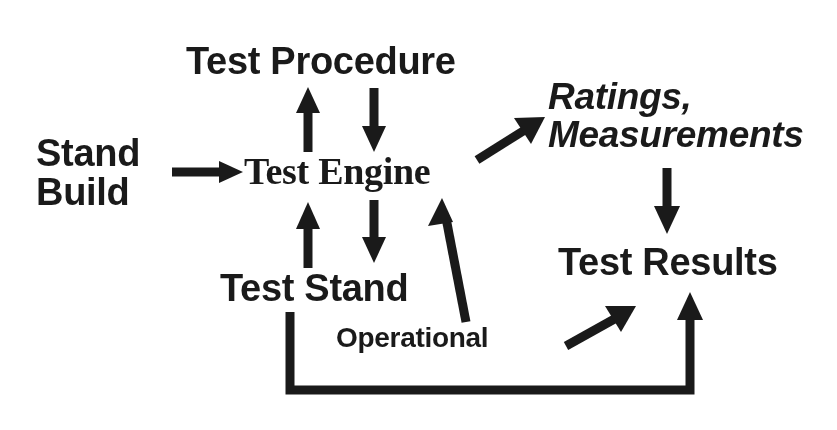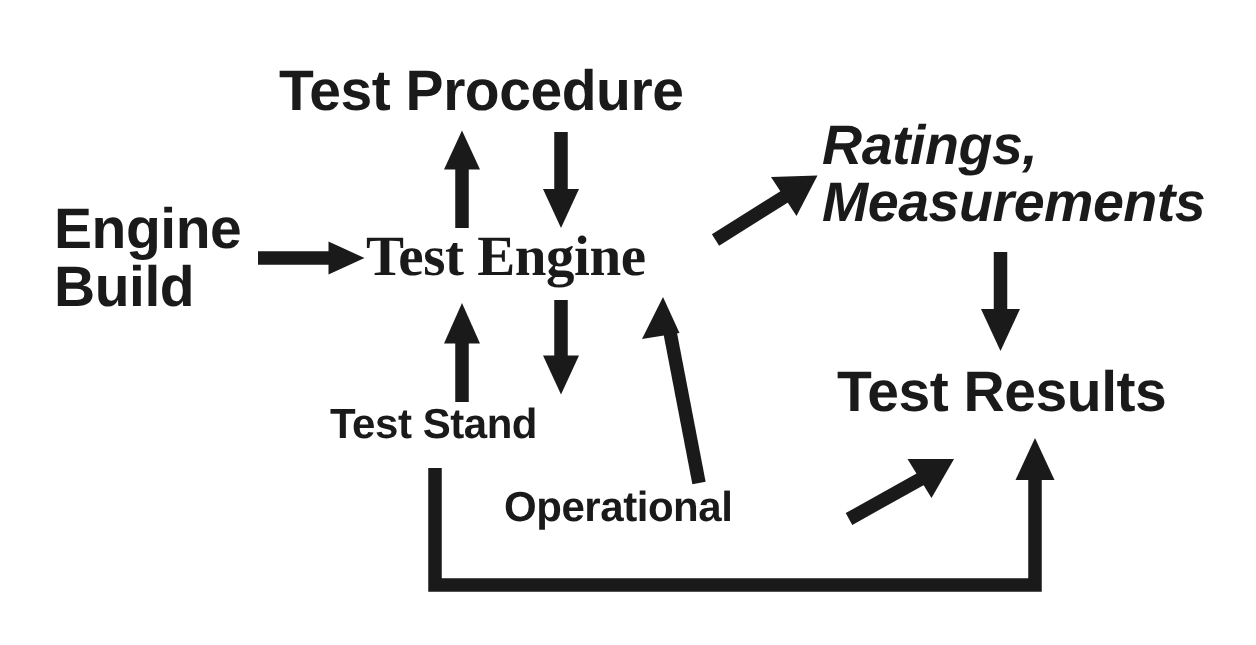--- a/index.html
+++ b/index.html
@@ -30,21 +30,21 @@
     font-weight: bold;
     color: #1a1a1a;
     line-height: 1.03;
     white-space: pre;
     letter-spacing: -0.3px;
   }
   .n-test-procedure  { left: 186px; top: 42px;  font-size: 38px; }
   .n-engine-build    { left: 36px;  top: 134px; font-size: 38px; }
   .n-test-engine     { left: 244px; top: 152px; font-size: 38px; font-family: Liberation Serif, serif; }
   .n-ratings         { left: 548px; top: 78px;  font-size: 37px; font-style: italic; }
-  .n-test-stand      { left: 220px; top: 269px; font-size: 28px; }
+  .n-test-stand      { left: 220px; top: 269px; font-size: 38px; }
   .n-operational     { left: 336px; top: 324px; font-size: 28px; }
   .n-test-results    { left: 558px; top: 243px; font-size: 38px; }
 </style>
 </head>
 <body>
 
 <div id="diagram-root">
 
   <svg id="flow-svg" viewBox="0 0 837 430">
 
@@ -95,21 +95,21 @@
 
     <g>
       <polyline points="290,312 290,390 690,390 690,312" fill="none" stroke="#1a1a1a" stroke-width="9" stroke-linecap="butt" stroke-linejoin="miter"></polyline>
       <polygon points="690,292 677,320 703,320" fill="#1a1a1a"></polygon>
     </g>
 
   </svg>
 
   <div class="node-label n-test-procedure">Test Procedure</div>
 
-  <div class="node-label n-engine-build">Engine
+  <div class="node-label n-engine-build">Stand
 Build</div>
 
   <div class="node-label n-test-engine">Test Engine</div>
 
   <div class="node-label n-ratings">Ratings,
 Measurements</div>
 
   <div class="node-label n-test-stand">Test Stand</div>
 
   <div class="node-label n-operational">Operational</div>

